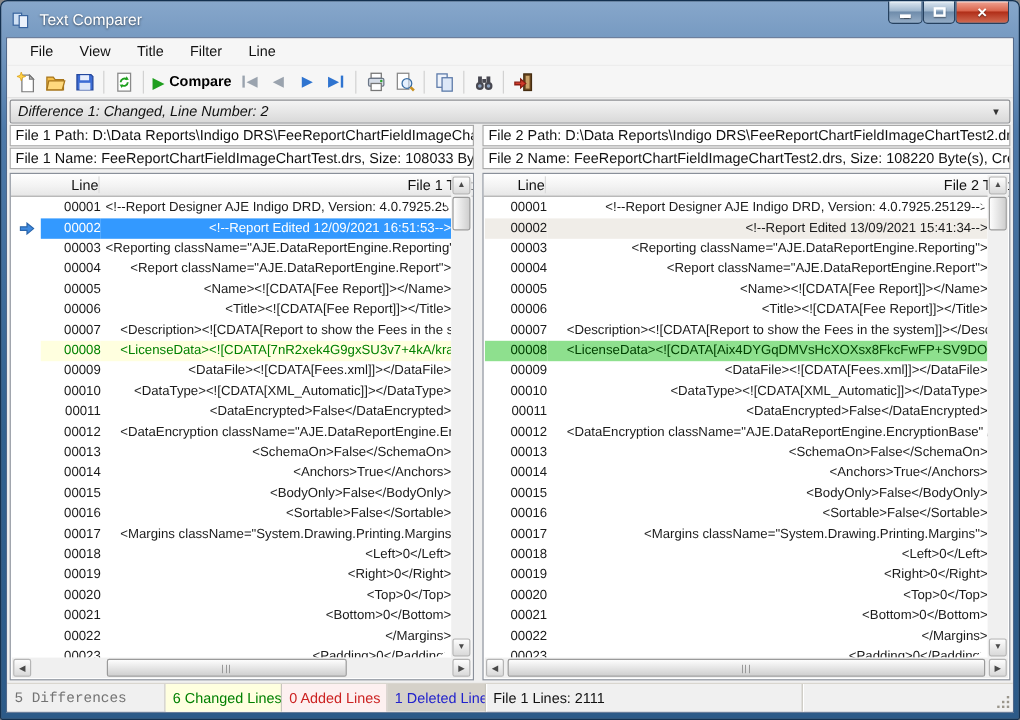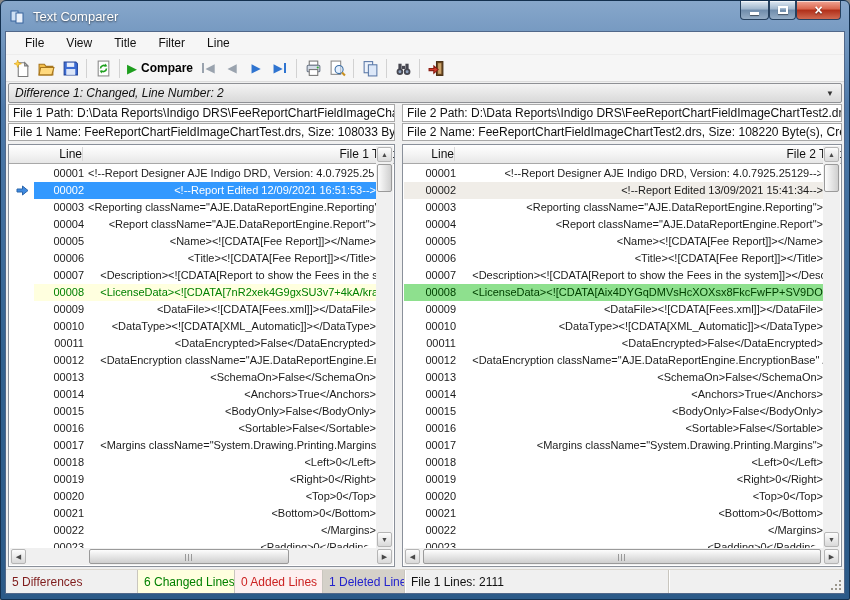--- a/index.html
+++ b/index.html
@@ -103,21 +103,21 @@
     background:linear-gradient(90deg,#fdfdfd,#cfcfcf); border:1px solid #9a9a9a; border-radius:2px; }
   .htrack{ flex:1; position:relative; height:17px; }
   .hthumb{ position:absolute; top:1px; height:15px;
     background:linear-gradient(180deg,#fdfdfd,#cfcfcf); border:1px solid #9a9a9a; border-radius:2px; }
   .hgrip{ position:absolute; left:50%; top:4px; width:8px; height:7px; margin-left:-4px;
     background:repeating-linear-gradient(90deg,#999 0 1px,transparent 1px 3px); }
 
   
   .statusbar{ height:24px; background:#f0f0f0; border-top:1px solid #d9d6cf; display:flex; align-items:stretch; font-size:12px; position:relative; }
   .seg{ display:flex; align-items:center; padding-left:6px; border-right:1px solid #c9c6be; box-shadow:1px 0 0 #fff; white-space:nowrap; overflow:hidden; }
-  .seg1{ width:132px; color:#7f1d1d; }
+  .seg1{ width:132px; color:#737373;font-family:Liberation Mono, monospace; }
   .seg2{ width:97px; background:var(--stYellow); color:var(--stGreen); }
   .seg3{ width:88px; background:var(--stPink); color:var(--stRed); }
   .seg4{ width:82px; background:var(--stGray); color:var(--stBlue); }
   .seg5{ width:264px; color:#111; }
   .seg6{ flex:1; color:#111; border-right:none; box-shadow:none; }
   .grip{ position:absolute; right:2px; bottom:2px; width:12px; height:12px; }
   .grip::after{ content:""; position:absolute; right:1px; bottom:1px; width:2px; height:2px; background:#9a968c;
     box-shadow:-4px 0 0 #9a968c,-8px 0 0 #9a968c,0 -4px 0 #9a968c,-4px -4px 0 #9a968c,0 -8px 0 #9a968c; }
 </style>
 </head>

